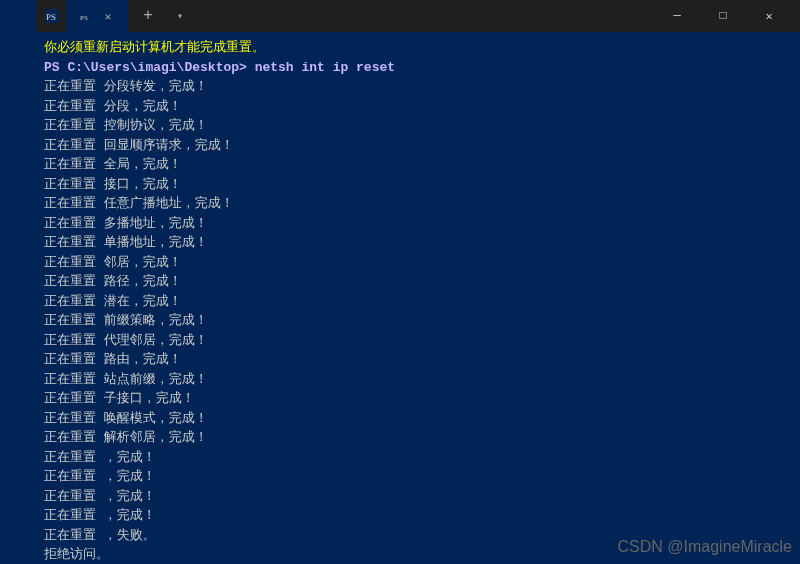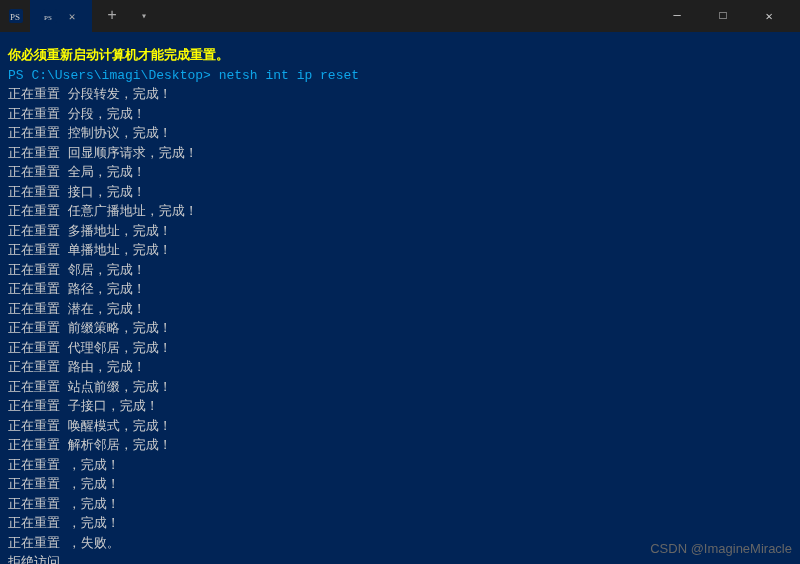--- a/index.html
+++ b/index.html
@@ -9,20 +9,21 @@
       background: #1e1e1e;
       font-family: 'Consolas', 'Courier New', monospace;
       overflow: hidden;
     }
     .window {
       width: 800px;
       height: 564px;
       display: flex;
       flex-direction: column;
       background: #012456;
+      padding-left: 36px;
     }
     .titlebar {
       height: 32px;
       background: #1f1f1f;
       display: flex;
       align-items: center;
       padding: 0 8px;
       flex-shrink: 0;
     }
     .titlebar-left {
@@ -102,28 +103,28 @@
       flex: 1;
       background: #012456;
       color: #cccccc;
       font-size: 13px;
       line-height: 1.5;
       padding: 6px 8px;
       overflow: hidden;
       white-space: pre;
     }
     .line { display: block; }
-    .warn-line { color: #ffff00; font-weight: bold; margin-top: 8px; }
-    .cmd-line { color: #0ea5e9; font-weight: normal; }
+    .warn-line { color: #ffff00; font-weight: normal; }
+    .cmd-line { color: #c4b5fd; font-weight: bold; }
     .watermark {
       position: absolute;
       bottom: 8px;
       right: 8px;
       color: #666;
-      font-size: 13px;
+      font-size: 16px;
       font-family: Arial, sans-serif;
     }
   </style>
 </head>
 <body>
 
 <div class="window">
 
   <div class="titlebar">
     <div class="titlebar-left">

